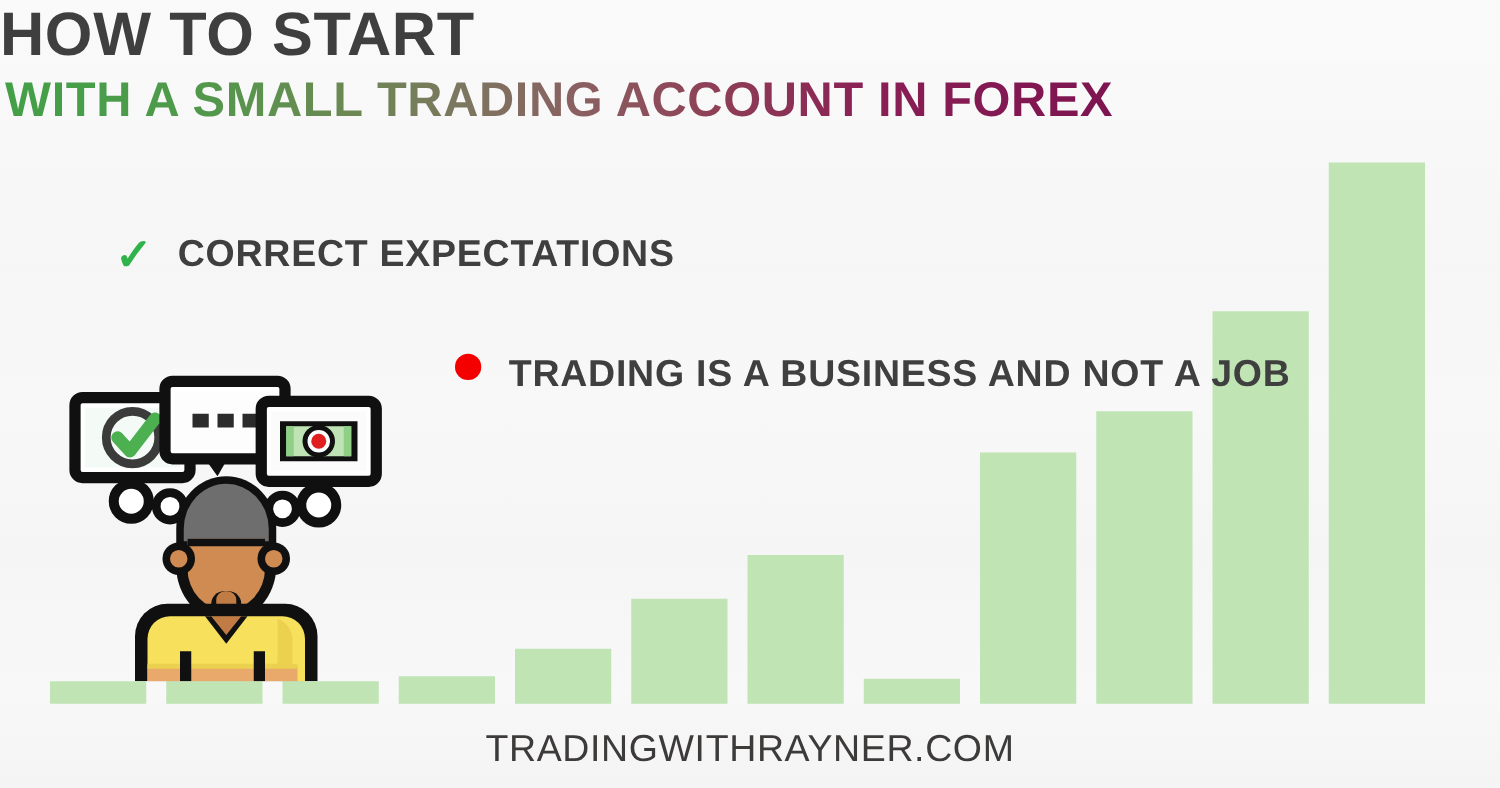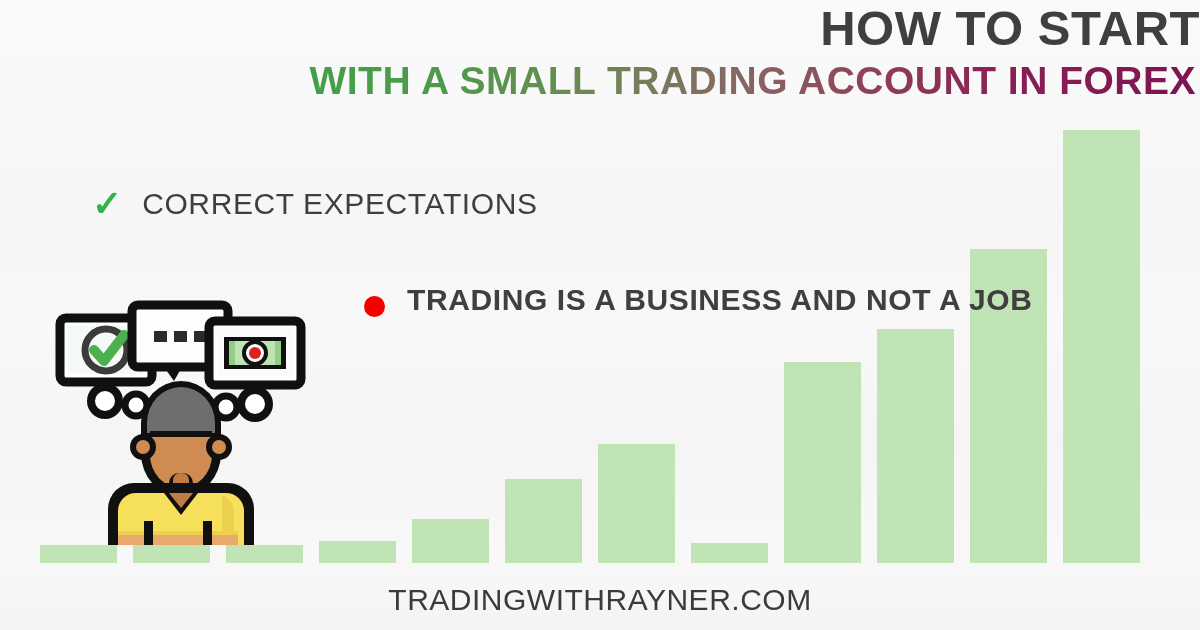--- a/index.html
+++ b/index.html
@@ -32,23 +32,22 @@
   .bar {
     position:absolute;
     bottom:0;
     background:#c0e4b4;
   }
 
   
   .title-block {
     position:absolute;
     top:2px; left:0; right:0;
-    text-align:right;
+    text-align:left;
     z-index:6;
-    margin-left:12px;
   }
   .title-line1 {
     font-size:49px;
     line-height:52px;
     font-weight:bold;
     letter-spacing:0.5px;
     color:#3f3f3f;
     font-family:"Liberation Sans", sans-serif;
     -webkit-font-smoothing:antialiased;
   }
@@ -82,29 +81,29 @@
     z-index:6;
   }
   .check-icon {
     font-size:36px;
     line-height:36px;
     color:#2fb34a;
     font-weight:bold;
   }
   .bullet-1 .label {
     font-size:30px;
-    font-weight:normal;
+    font-weight:bold;
     color:#3f3f3f;
     letter-spacing:0.6px;
   }
 
   .bullet-2 {
     position:absolute;
     left:364px; top:283px;
-    display:flex; align-items:flex-end; gap:22px;
+    display:flex; align-items:flex-start; gap:22px;
     z-index:6;
   }
   .dot-icon {
     width:21px; height:21px;
     border-radius:50%;
     background:#f40000;
     flex:0 0 auto;
   }
   .bullet-2 .label {
     font-size:30px;

